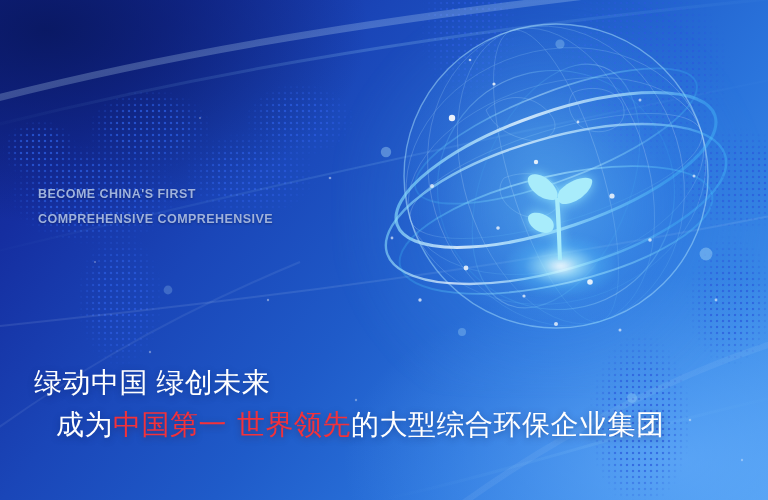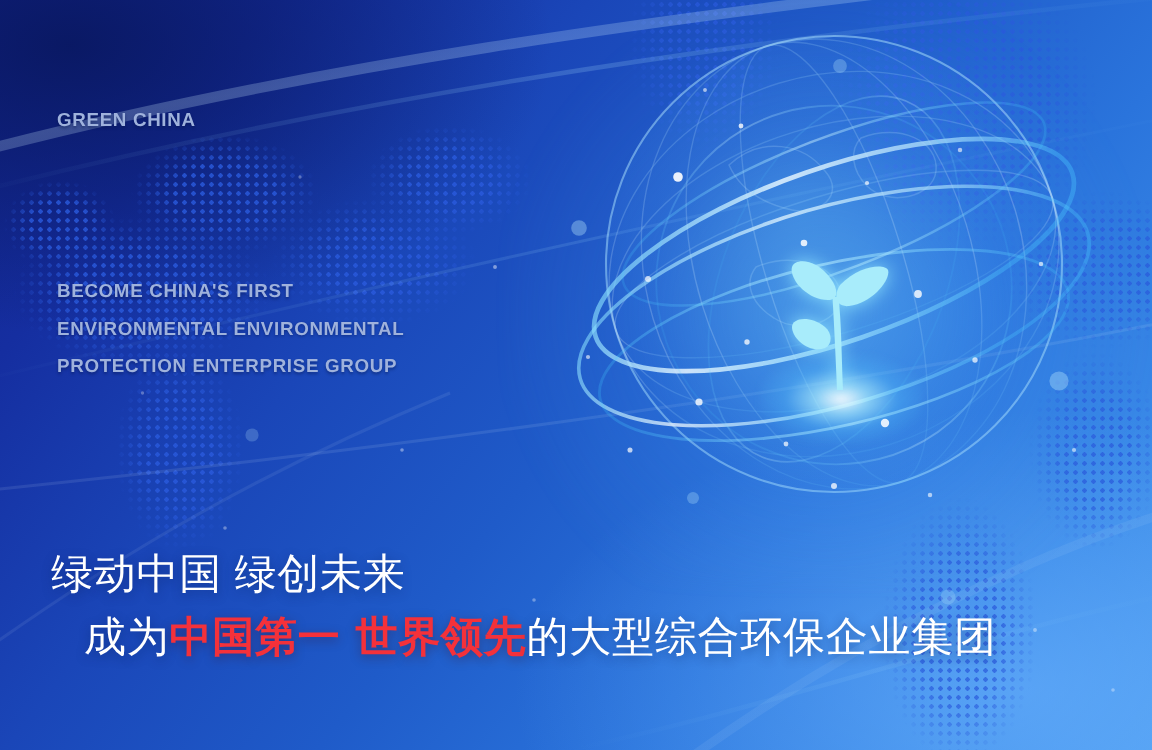--- a/index.html
+++ b/index.html
@@ -144,21 +144,21 @@
     font-size: 28px;
     font-weight: 300;
     line-height: 42px;
     white-space: nowrap;
     letter-spacing: .5px;
     text-shadow: 0 2px 7px rgba(8,30,90,.45);
   }
   .hl-line.l2 { padding-left: 22px; }
   .hl-red {
     color: #f4313a;
-    font-weight: 700;
+    font-weight: 400;
     text-shadow: 0 2px 7px rgba(60,5,10,.35);
   }
   .hl-gap { display: inline-block; width: 10px; }
 </style>
 </head>
 <body>
 
 <div id="banner">
 
   <div class="dotgrid m1"></div>
@@ -299,27 +299,25 @@
       <circle cx="386" cy="152" r="5.2" opacity=".35"></circle>
       <circle cx="706" cy="254" r="6.4" opacity=".35"></circle>
       <circle cx="560" cy="44" r="4.6" opacity=".28"></circle>
       <circle cx="462" cy="332" r="4.0" opacity=".28"></circle>
       <circle cx="168" cy="290" r="4.4" opacity=".22"></circle>
       <circle cx="632" cy="398" r="5.0" opacity=".22"></circle>
     </g>
   </svg>
 
   <div class="eng-top">
-    <div class="eng-line">GREEN CHINA</div>
   </div>
 
   <div class="eng-mid">
     <div class="eng-line">BECOME CHINA'S FIRST</div>
-    <div class="eng-line">ENVIRONMENTAL ENVIRONMENTAL</div>
-    <div class="eng-line">PROTECTION ENTERPRISE GROUP</div>
+    <div class="eng-line">COMPREHENSIVE COMPREHENSIVE</div>
   </div>
 
   <div class="headline">
     <div class="hl-line l1">绿动中国 绿创未来</div>
     <div class="hl-line l2"><span>成为</span><span class="hl-red">中国第一</span><span class="hl-gap"></span><span class="hl-red">世界领先</span><span>的大型综合环保企业集团</span></div>
   </div>
 
 </div>
 
 </body></html>

